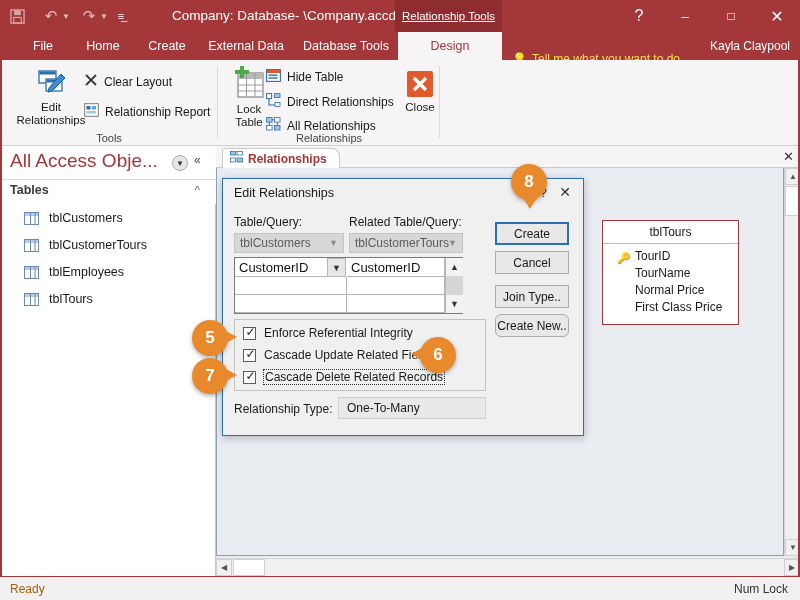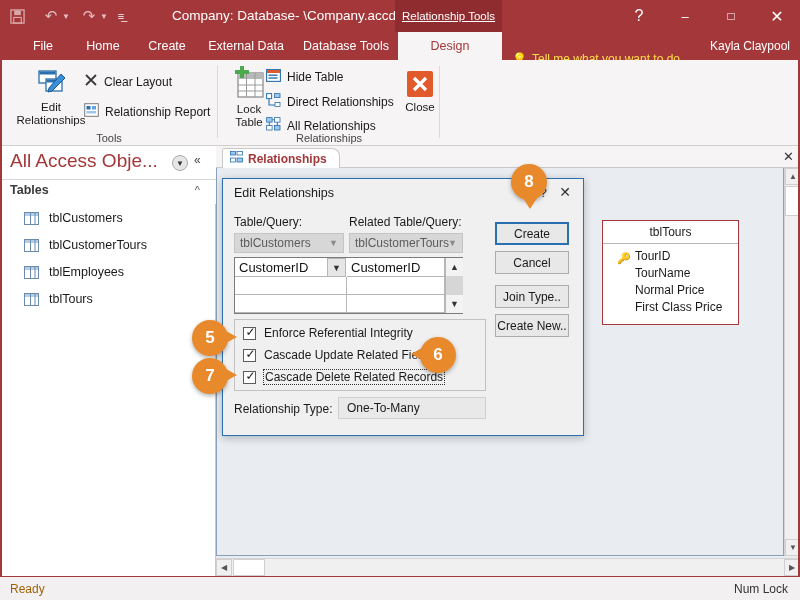--- a/index.html
+++ b/index.html
@@ -589,21 +589,21 @@
         <span class="cbtext focus">Cascade Delete Related Records</span>
       </div>
     </div>
 
     <div class="dlg-label" style="left:11px; top:223px;">Relationship Type:</div>
     <div class="reltype-box">One-To-Many</div>
 
     <div class="dlg-btn primary" style="left:272px; top:43px;">Create</div>
     <div class="dlg-btn" style="left:272px; top:72px;">Cancel</div>
     <div class="dlg-btn" style="left:272px; top:106px;">Join Type..</div>
-    <div class="dlg-btn" style="left:272px; top:135px;">Create New..</div>
+    <div class="dlg-btn" style="left:272px; top:135px;border-radius:6px;">Create New..</div>
   </div>
 
   <div class="badge right" style="left:192px; top:320px;">5</div>
   <div class="badge left" style="left:420px; top:337px;">6</div>
   <div class="badge right" style="left:192px; top:358px;">7</div>
   <div class="badge down" style="left:511px; top:164px;">8</div>
 
   <div class="statusbar">
     <div class="status-left">Ready</div>
     <div class="status-right">Num Lock</div>

